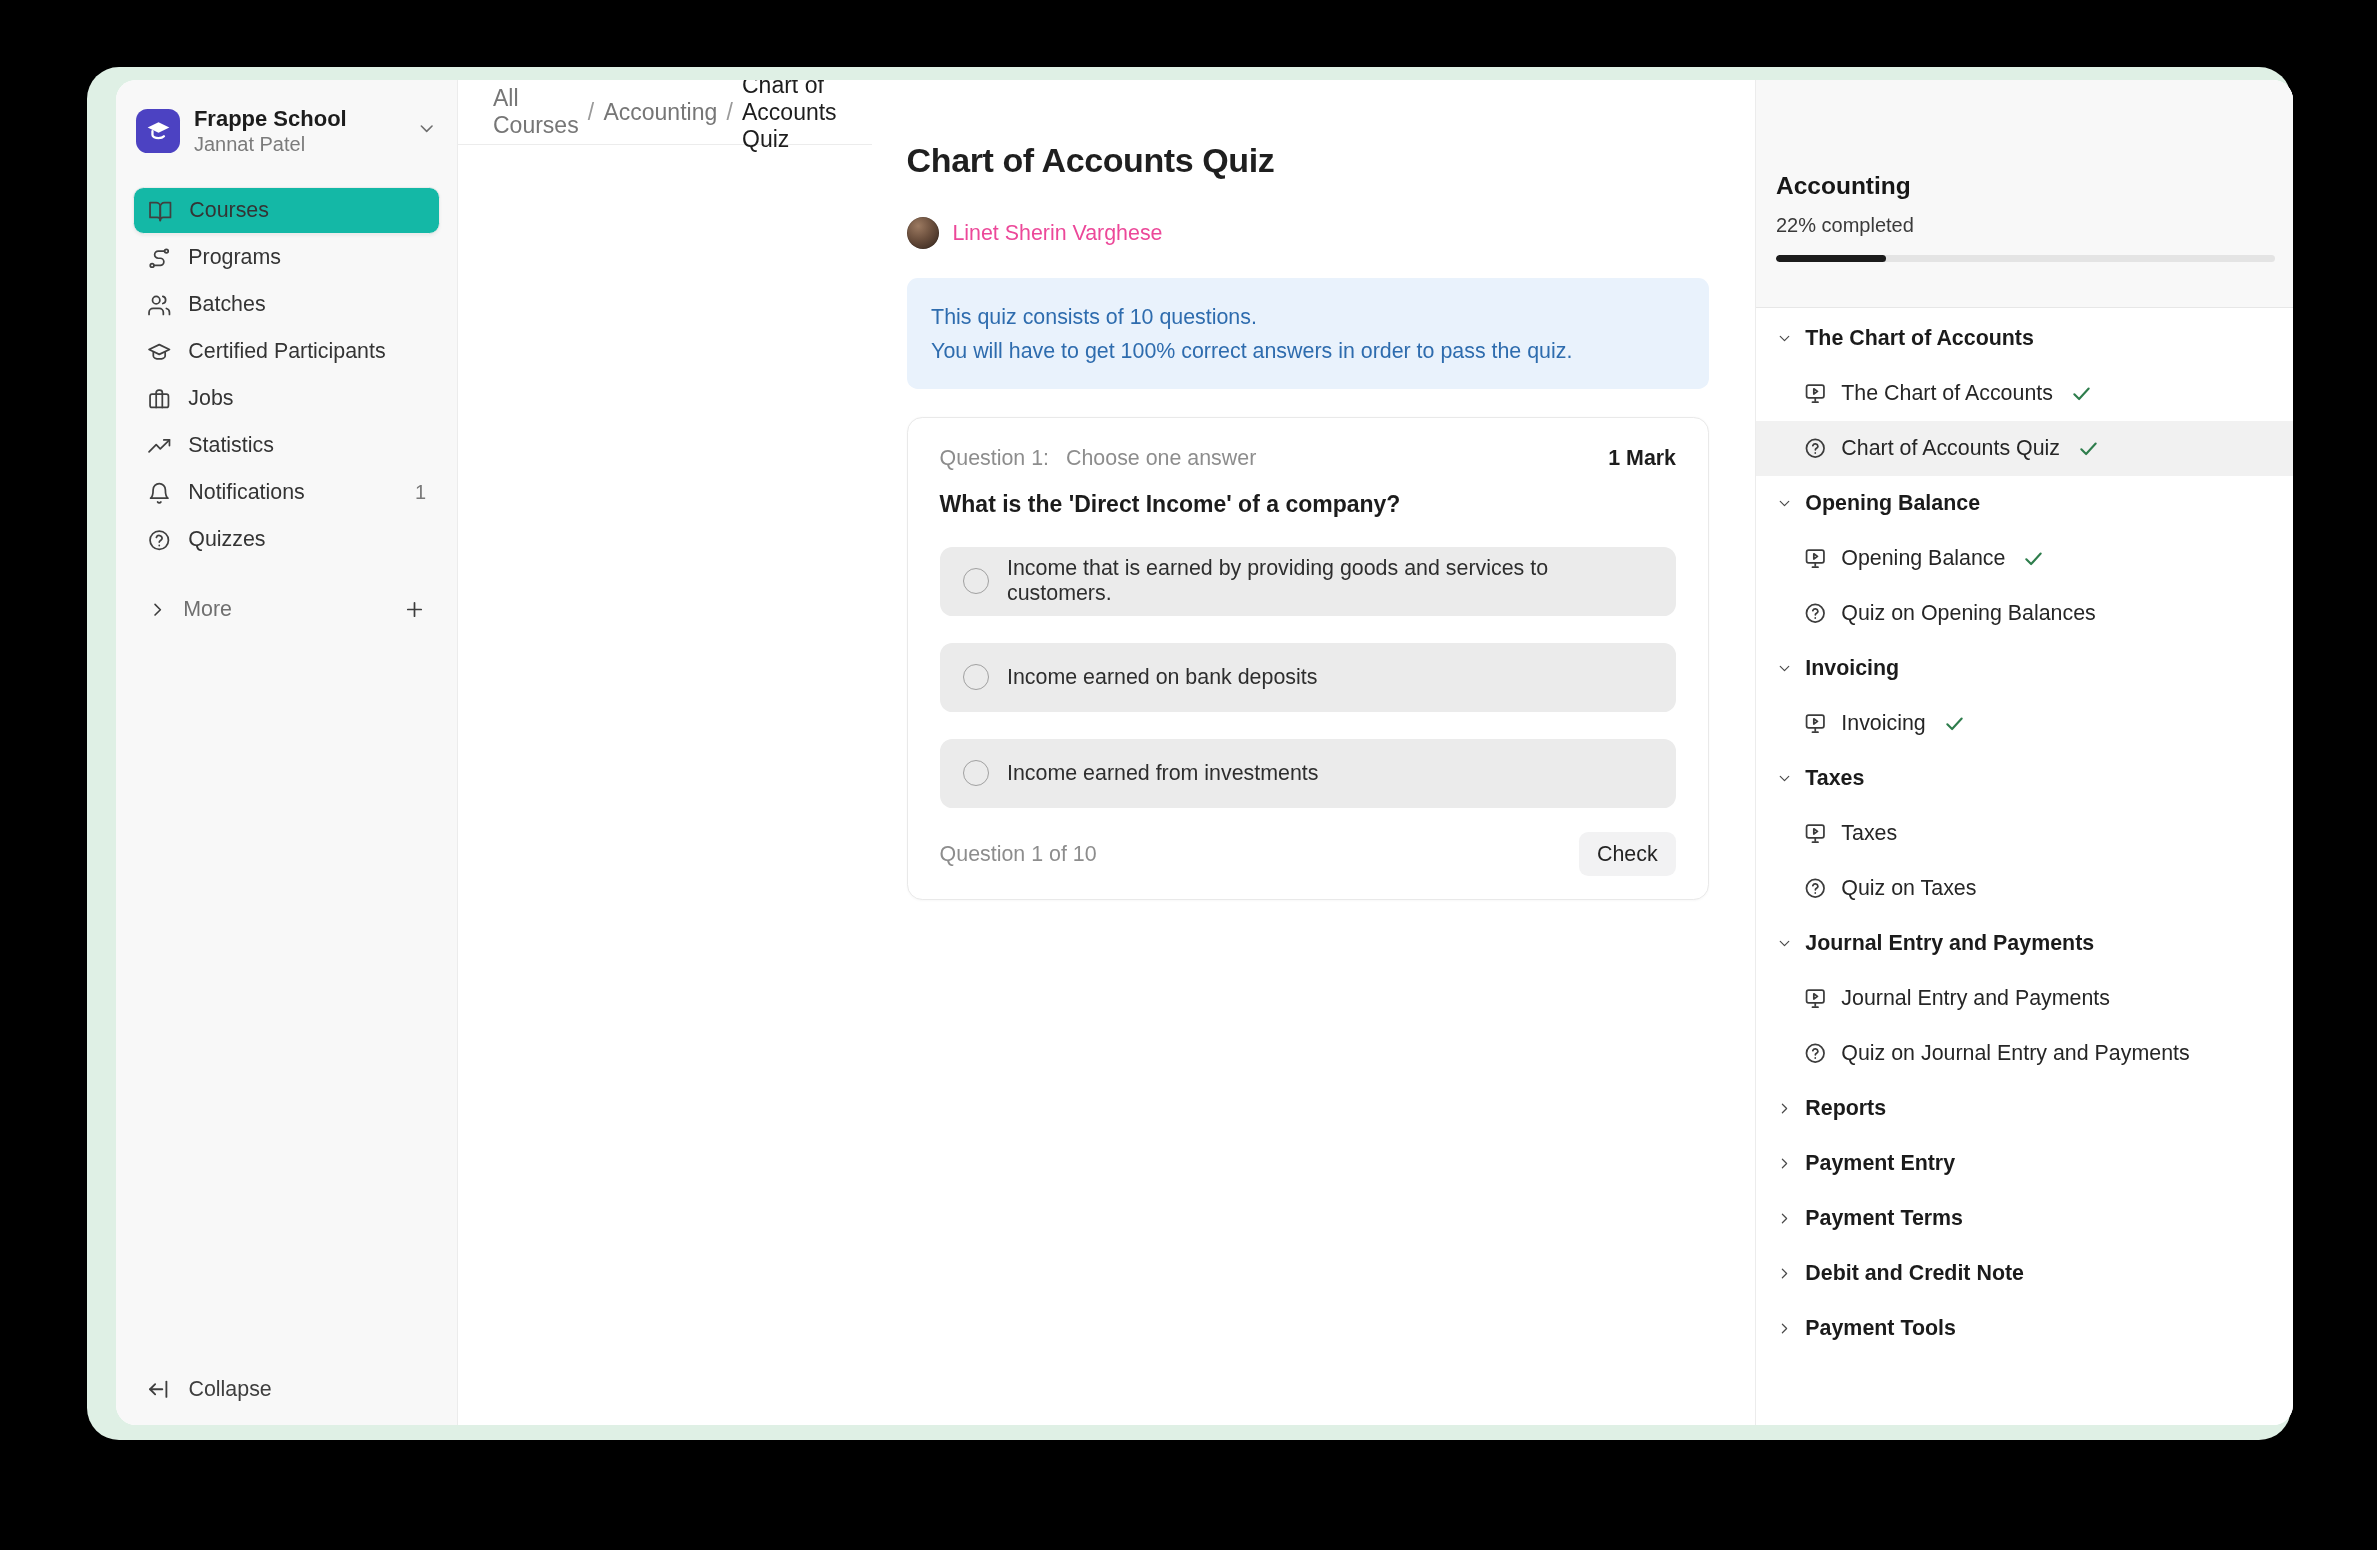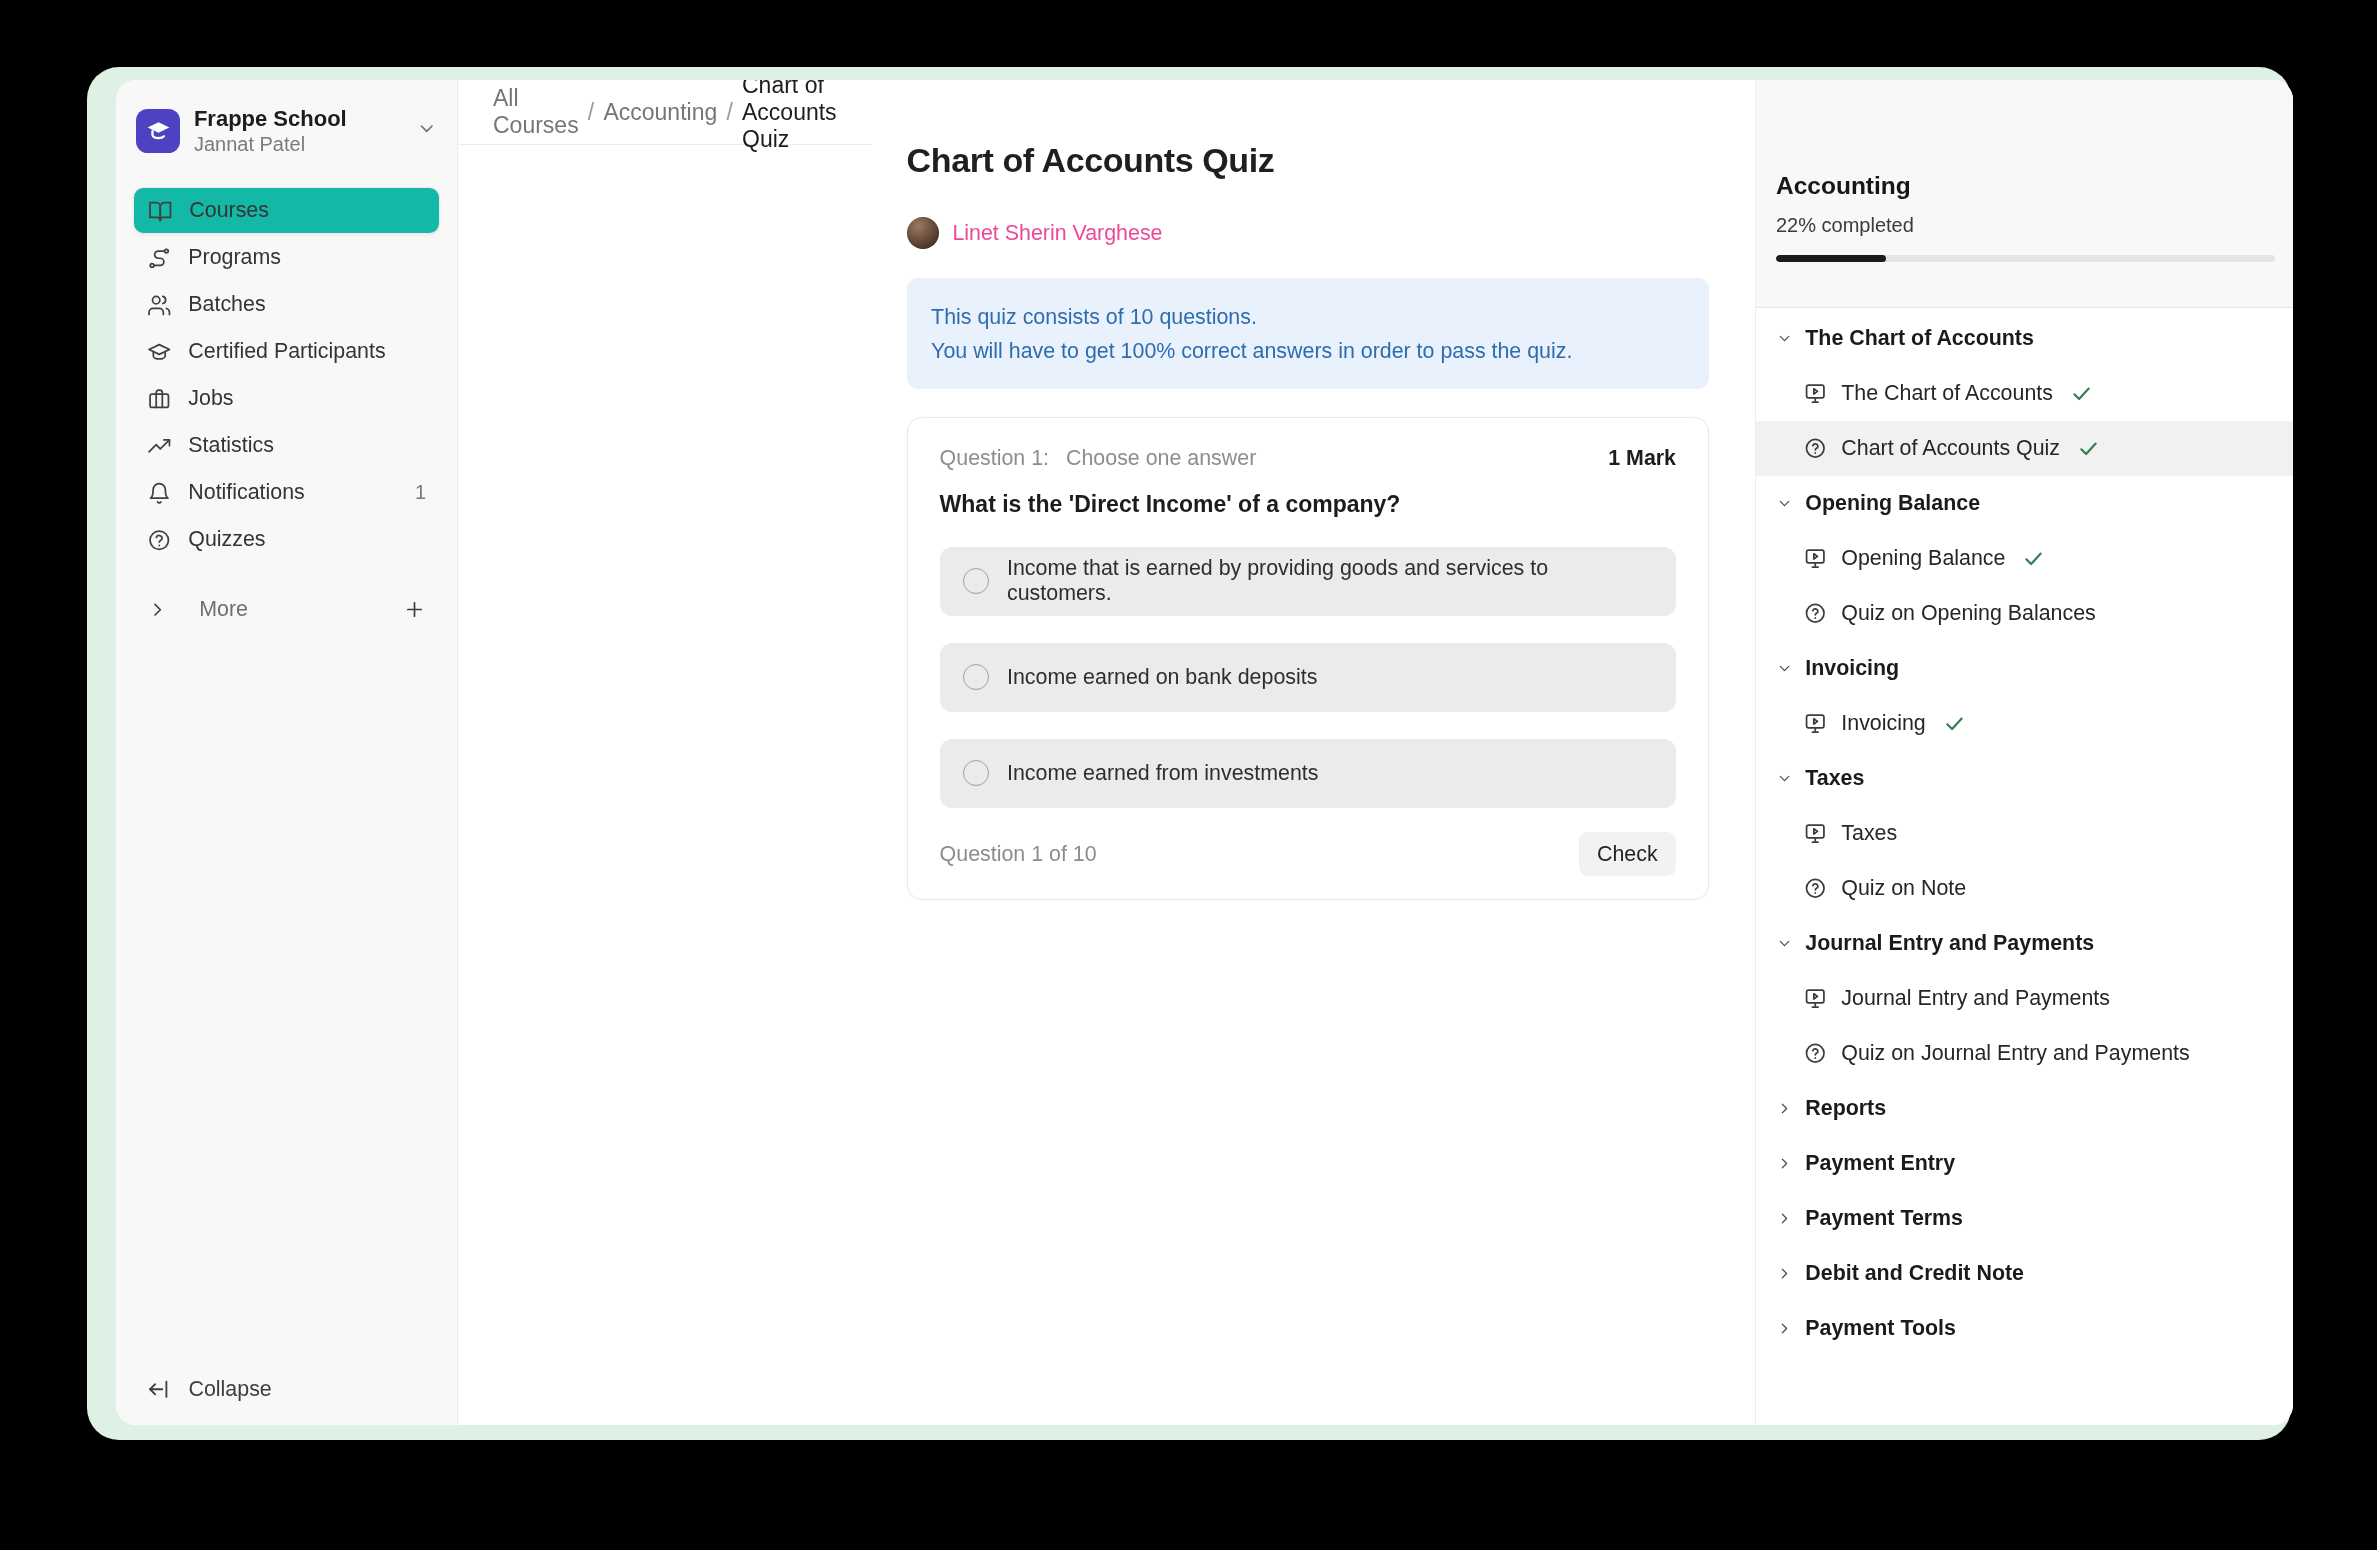--- a/index.html
+++ b/index.html
@@ -15,21 +15,21 @@
   .logo svg{width:29px;height:29px;}
   .lsb-names{flex:1;min-width:0;}
   .school{font-size:22px;font-weight:700;line-height:27.6px;color:#1c1c1c;}
   .user{font-size:20px;line-height:24.5px;color:#7b7b7b;}
   .lsb-chevron{color:#6f6f6f;}
   .menu{margin-top:26px;display:flex;flex-direction:column;}
   .mi{display:flex;align-items:center;gap:17px;height:47px;padding:0 13.8px;border-radius:10.7px;font-size:21.4px;color:#343434;}
   .mi .ic{width:24.5px;height:24.5px;color:#404040;flex:0 0 24.5px;display:flex;}
   .mi.active{background:#14b8a6;border:0.8px solid #ececec;box-shadow:0 1.5px 3.1px rgba(0,0,0,.05);align-items:center;}
   .mi .badge{margin-left:auto;color:#7a7a7a;font-size:20px;}
-  .more-row{display:flex;align-items:center;gap:31px;height:47px;padding:0 13.8px;margin-top:23px;color:#6f6f6f;font-size:21.4px;}
+  .more-row{display:flex;align-items:center;gap:15px;height:47px;padding:0 13.8px;margin-top:23px;color:#6f6f6f;font-size:21.4px;}
   .more-row .ic{width:21.4px;height:21.4px;color:#3d3d3d;display:flex;}
   .more-row .plus{margin-left:auto;color:#3d3d3d;display:flex;}
   .collapse{position:absolute;left:31px;bottom:23px;display:flex;align-items:center;gap:17px;font-size:21.4px;color:#3e3e3e;}
   .collapse .ic{width:24.5px;height:24.5px;display:flex;color:#3e3e3e;}
 
   
   .main{flex:1;display:flex;flex-direction:row;background:#fff;min-width:0;}
   .topbar{height:65px;border-bottom:0.8px solid #ececec;display:flex;align-items:center;padding:0 35px;flex:0 0 65px;}
   .crumbs{font-size:23px;display:flex;gap:9.2px;align-items:center;}
   .crumb{color:#767676;}
@@ -388,21 +388,21 @@
           <span>Taxes</span>
         </div>
         <div class="trow item">
           <span class="ic">
             <svg width="24.5" height="24.5" viewBox="0 0 24 24" fill="none" stroke="currentColor" stroke-width="1.7" stroke-linecap="round" stroke-linejoin="round">
               <circle cx="12" cy="12" r="8.6"></circle>
               <path d="M9.6 9.4a2.6 2.6 0 0 1 5 .8c0 1.7-2.5 1.9-2.5 3.3"></path>
               <path d="M12 16.6v.1"></path>
             </svg>
           </span>
-          <span>Quiz on Note</span>
+          <span>Quiz on Taxes</span>
         </div>
         <div class="trow chapter">
           <span class="ch">
             <svg width="17" height="17" viewBox="0 0 24 24" fill="none" stroke="currentColor" stroke-width="1.7" stroke-linecap="round" stroke-linejoin="round">
               <polyline points="6 9 12 15 18 9"></polyline>
             </svg>
           </span>
           <span>Journal Entry and Payments</span>
         </div>
         <div class="trow item">

